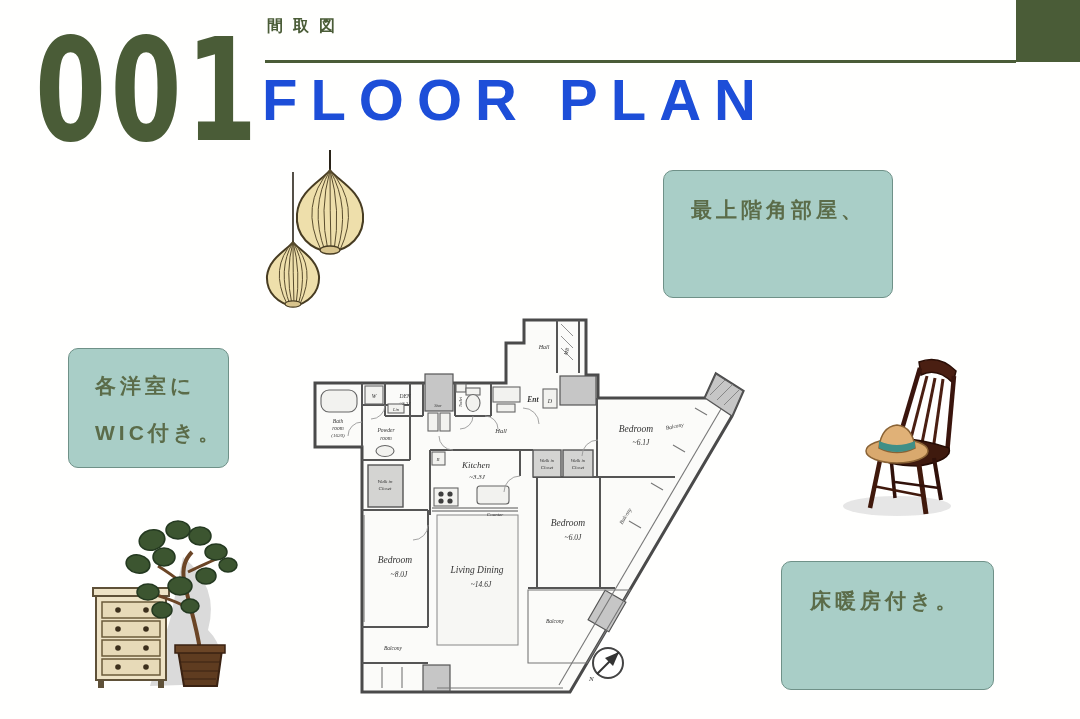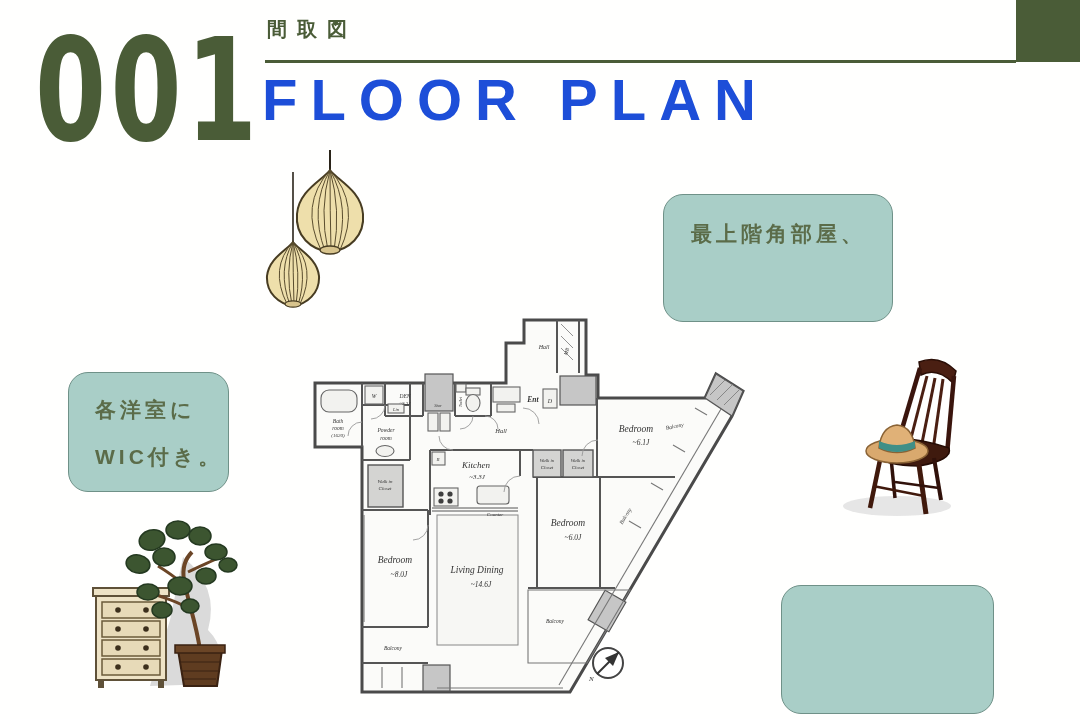--- a/index.html
+++ b/index.html
@@ -3,27 +3,27 @@
 <meta charset="utf-8">
 <style>
   html,body{margin:0;padding:0;}
   body{width:1080px;height:719px;position:relative;background:#fffffe;overflow:hidden;
        font-family:"Liberation Sans", sans-serif;}
   .abs{position:absolute;}
   
   .big-num{left:35px;top:20px;font-size:142px;line-height:1;font-weight:bold;
            color:#4a5c37;letter-spacing:6px;transform:scaleX(.72);transform-origin:left top;
            font-family:"DejaVu Sans", sans-serif;}
-  .jp-sub{left:267px;top:16px;font-size:20px;font-weight:bold;color:#4a5c37;letter-spacing:10px;}
+  .jp-sub{left:267px;top:16px;font-size:16px;font-weight:bold;color:#4a5c37;letter-spacing:10px;}
   .rule{left:265px;top:60px;width:751px;height:3px;background:#4a5c37;}
   .title-en{left:262px;top:66px;font-size:58px;font-weight:bold;color:#1d4ed8;letter-spacing:13px;}
   .corner-sq{left:1016px;top:0;width:64px;height:62px;background:#4a5c37;}
   
-  .callout{background:#a9cec7;border:1px solid #6f9188;border-radius:20px;color:#5b6c49;
-           font-size:21px;font-weight:bold;letter-spacing:4px;line-height:47px;box-sizing:border-box;margin-top:24px;}
+  .callout{background:#a9cec7;border:1px solid #6f9188;border-radius:10px;color:#5b6c49;
+           font-size:21px;font-weight:bold;letter-spacing:4px;line-height:47px;box-sizing:border-box;}
   .co-left{left:68px;top:348px;width:161px;height:120px;padding:13px 0 0 26px;}
   .co-tr{left:663px;top:170px;width:230px;height:128px;padding:15px 0 0 27px;}
   .co-br{left:781px;top:561px;width:213px;height:129px;padding:15px 0 0 28px;}
   
   .plan{left:305px;top:310px;}
   .plan text{font-family:"Liberation Serif", serif;font-style:italic;fill:#333;}
   .deco{pointer-events:none;}
 </style>
 </head>
 <body>
@@ -35,20 +35,21 @@
 <div class="abs corner-sq"></div>
 
 <div class="abs callout co-tr">
   <div>最上階角部屋、</div>
 </div>
 <div class="abs callout co-left">
   <div>各洋室に</div>
   <div>WIC付き。</div>
 </div>
 <div class="abs callout co-br">
+  <div>床暖房付き。</div>
 </div>
 
 <svg class="abs deco" style="left:253px;top:150px;" width="135" height="162" viewBox="0 0 135 162">
   <g>
     <line x1="77" y1="0" x2="77" y2="20" stroke="#2a241a" stroke-width="2"></line>
     <path d="M77,20 C70,30 46,40 44,64 C42,86 58,100 77,102 C96,100 112,86 110,64 C108,40 84,30 77,20 Z" fill="#eedfab" stroke="#473c22" stroke-width="2"></path>
     <g stroke="#5a4d2e" stroke-width="1" fill="none">
       <path d="M77,20 Q46,55 68,100"></path>
         <path d="M77,20 Q56,58 72,101"></path>
       <path d="M77,20 Q66,60 75,101"></path>

